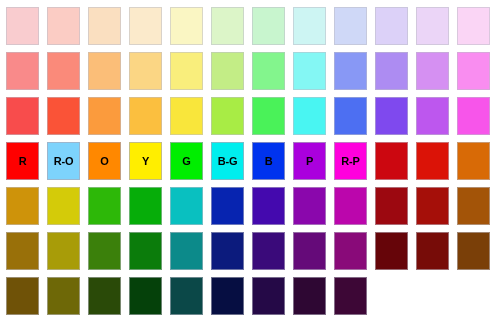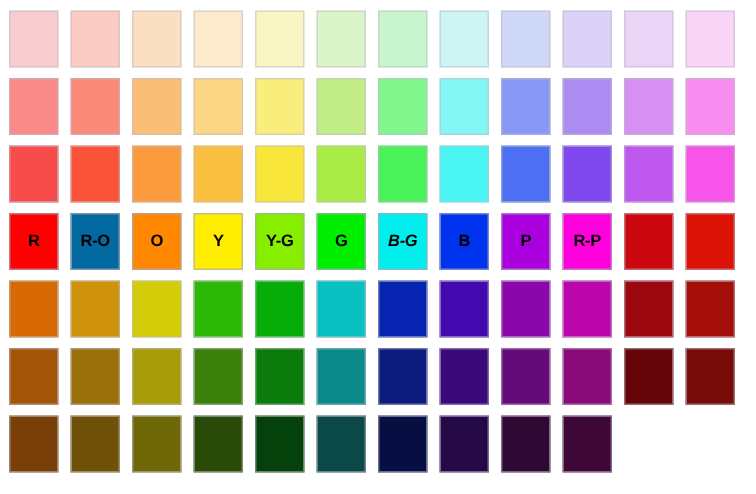--- a/index.html
+++ b/index.html
@@ -90,36 +90,33 @@
       <div class="swatch" style="background-color: rgb(168, 236, 69);"></div>
       <div class="swatch" style="background-color: rgb(74, 242, 89);"></div>
       <div class="swatch" style="background-color: rgb(73, 245, 242);"></div>
       <div class="swatch" style="background-color: rgb(77, 111, 242);"></div>
       <div class="swatch" style="background-color: rgb(127, 73, 238);"></div>
       <div class="swatch" style="background-color: rgb(189, 87, 238);"></div>
       <div class="swatch" style="background-color: rgb(247, 85, 234);"></div>
       <div class="swatch is-pure" style="background-color: rgb(255, 0, 0);">
         <span class="swatch-label">R</span>
       </div>
-      <div class="swatch is-pure" style="background-color: #0369a1;">
+      <div class="swatch is-pure" style="background-color: #7dd3fc;">
         <span class="swatch-label">R-O</span>
       </div>
       <div class="swatch is-pure" style="background-color: rgb(255, 136, 0);">
         <span class="swatch-label">O</span>
       </div>
       <div class="swatch is-pure" style="background-color: rgb(255, 238, 0);">
         <span class="swatch-label">Y</span>
       </div>
-      <div class="swatch is-pure" style="background-color: rgb(136, 238, 0);">
-        <span class="swatch-label">Y-G</span>
-      </div>
       <div class="swatch is-pure" style="background-color: rgb(0, 238, 0);">
         <span class="swatch-label">G</span>
       </div>
-      <div class="swatch is-pure" style="background-color: rgb(0, 238, 238); font-style: italic;">
+      <div class="swatch is-pure" style="background-color: rgb(0, 238, 238);">
         <span class="swatch-label">B-G</span>
       </div>
       <div class="swatch is-pure" style="background-color: rgb(0, 51, 238);">
         <span class="swatch-label">B</span>
       </div>
       <div class="swatch is-pure" style="background-color: rgb(170, 0, 221);">
         <span class="swatch-label">P</span>
       </div>
       <div class="swatch is-pure" style="background-color: rgb(255, 0, 221);">
         <span class="swatch-label">R-P</span>

